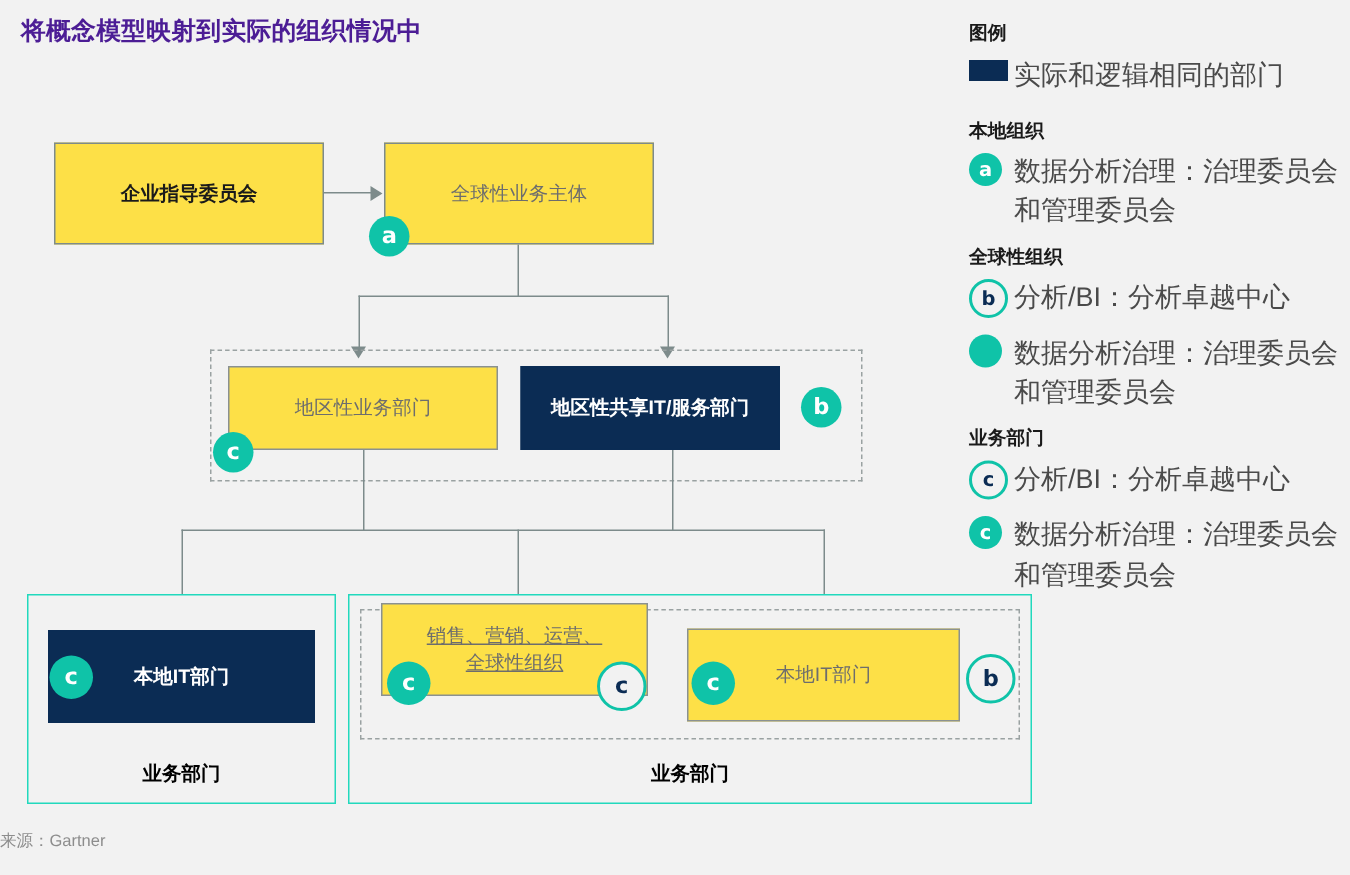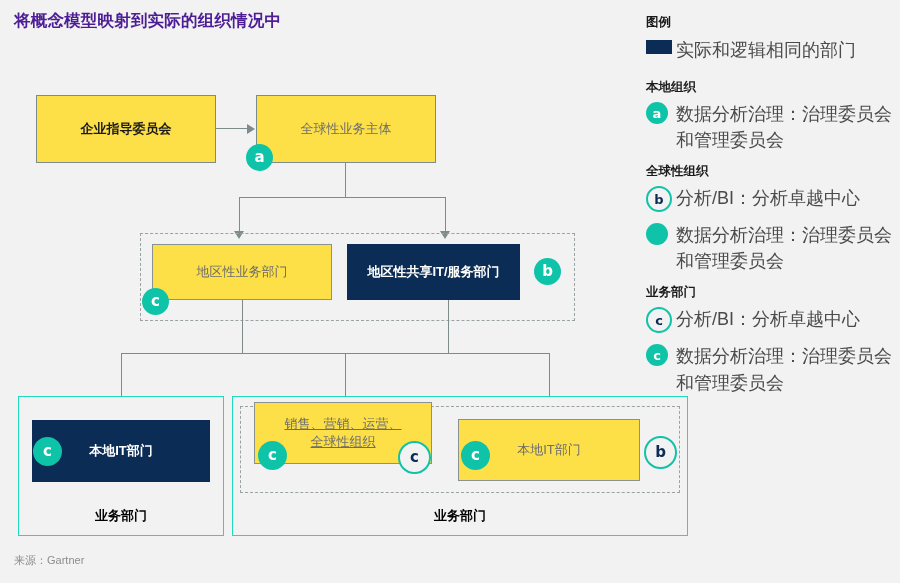--- a/index.html
+++ b/index.html
@@ -17,21 +17,21 @@
 
   
   .title{
     left:14px;top:10px;
     font-size:16.5px;font-weight:bold;color:#4c1d95;
     letter-spacing:.2px;white-space:nowrap;
   }
 
   
   .source{
-    left:14px;top:553px;
+    left:0;top:553px;
     font-size:11px;color:#8d8d8d;white-space:nowrap;
   }
 
   
   .box{
     border:1.4px solid #7d8b8b;
     background:#fde047;
     display:flex;align-items:center;justify-content:center;
     text-align:center;
     font-size:13px;

